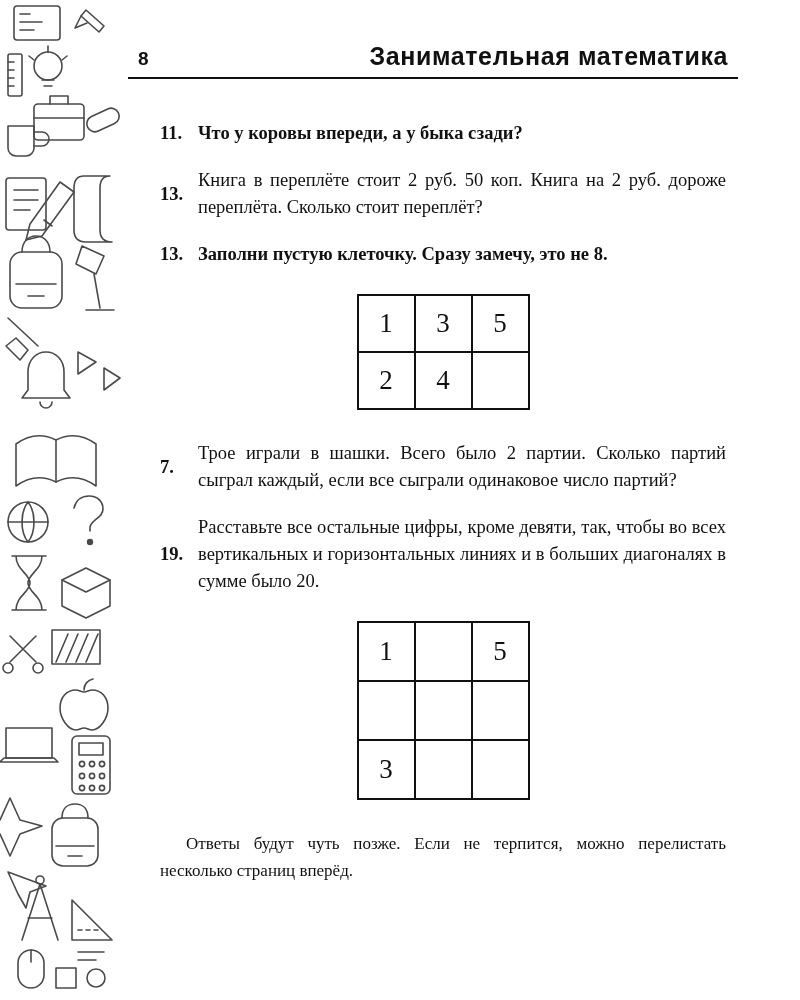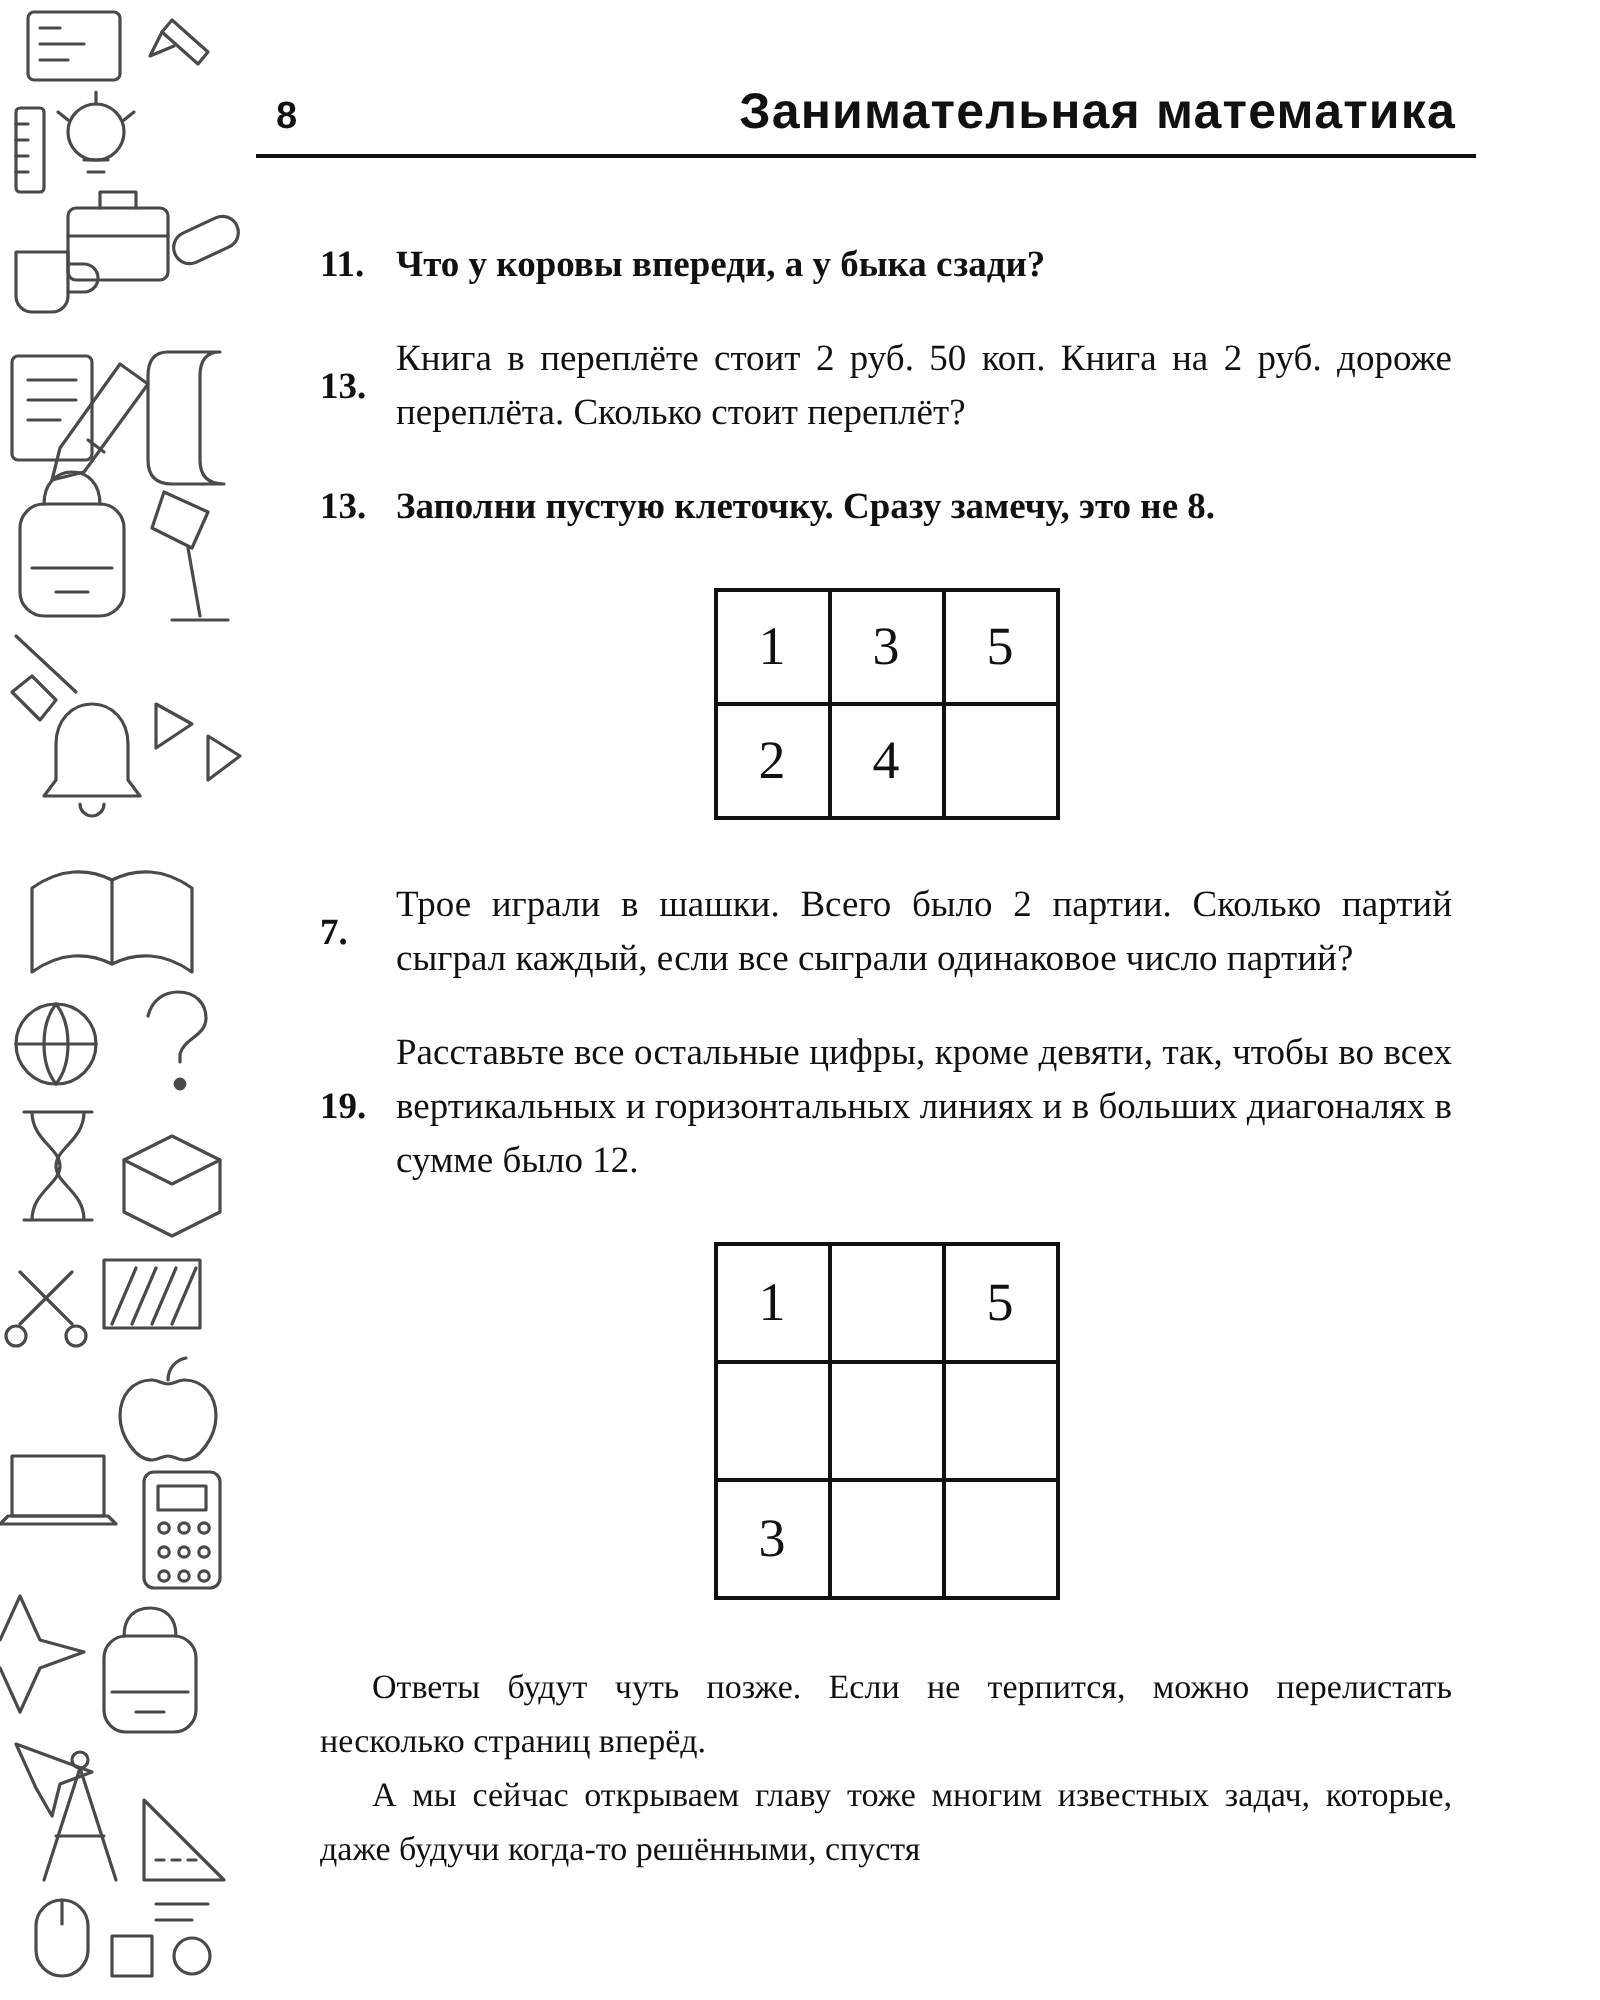--- a/index.html
+++ b/index.html
@@ -278,21 +278,21 @@
         </table>
     </div>
 
     <div class="task">
       <span class="task-num">7.</span>
       <span class="task-text">Трое играли в шашки. Всего было 2 партии. Сколько партий сыграл каждый, если все сыграли одинаковое число партий?</span>
     </div>
 
     <div class="task">
       <span class="task-num">19.</span>
-      <span class="task-text">Расставьте все остальные цифры, кроме девяти, так, чтобы во всех вертикальных и горизонтальных линиях и в больших диагоналях в сумме было 12.</span>
+      <span class="task-text">Расставьте все остальные цифры, кроме девяти, так, чтобы во всех вертикальных и горизонтальных линиях и в больших диагоналях в сумме было 20.</span>
     </div>
 
     <div class="grid-wrap">
       <table class="puzzle tall">
         <tbody>
             <tr>
           <td>1</td>
           <td></td>
           <td>5</td>
         </tr>
@@ -305,17 +305,16 @@
           <td>3</td>
           <td></td>
           <td></td>
         </tr>
       </tbody>
         </table>
     </div>
 
     <div class="closing">
       <p class="para">Ответы будут чуть позже. Если не терпится, можно перелистать несколько страниц вперёд.</p>
-      <p class="para">А мы сейчас открываем главу тоже многим известных задач, которые, даже будучи когда-то решёнными, спустя</p>
     </div>
 
   </div>
 </div>
 
 </body></html>

